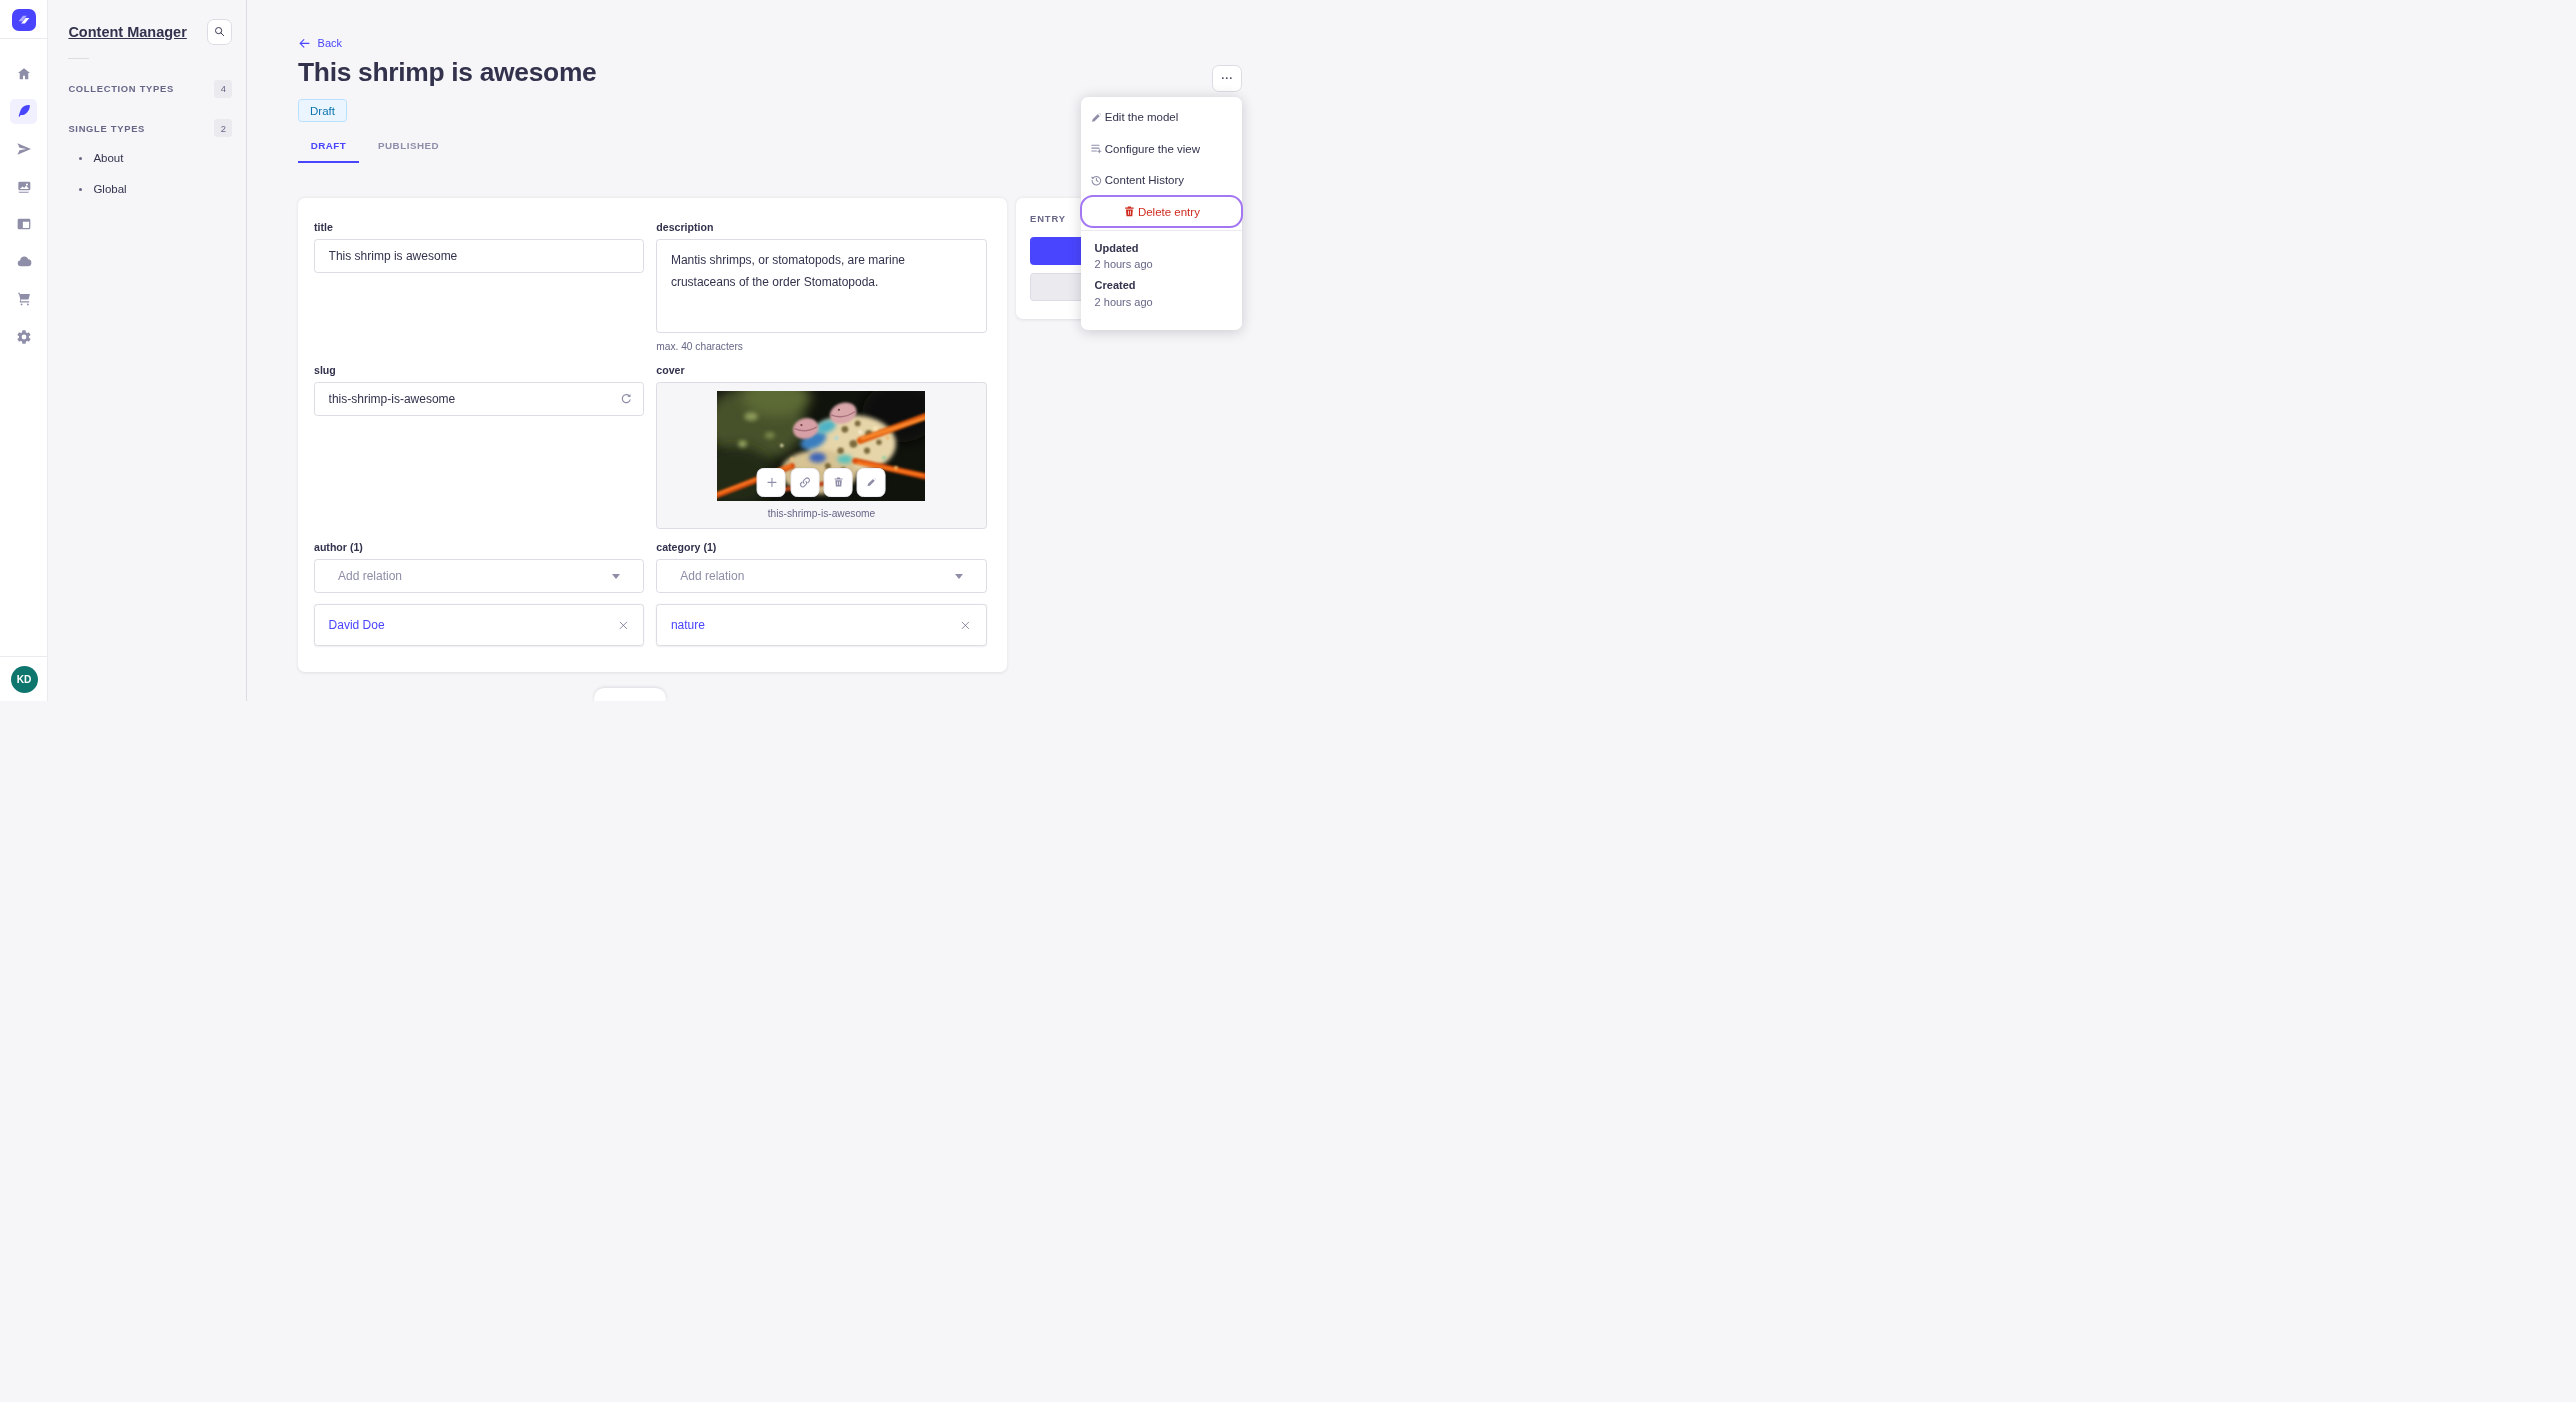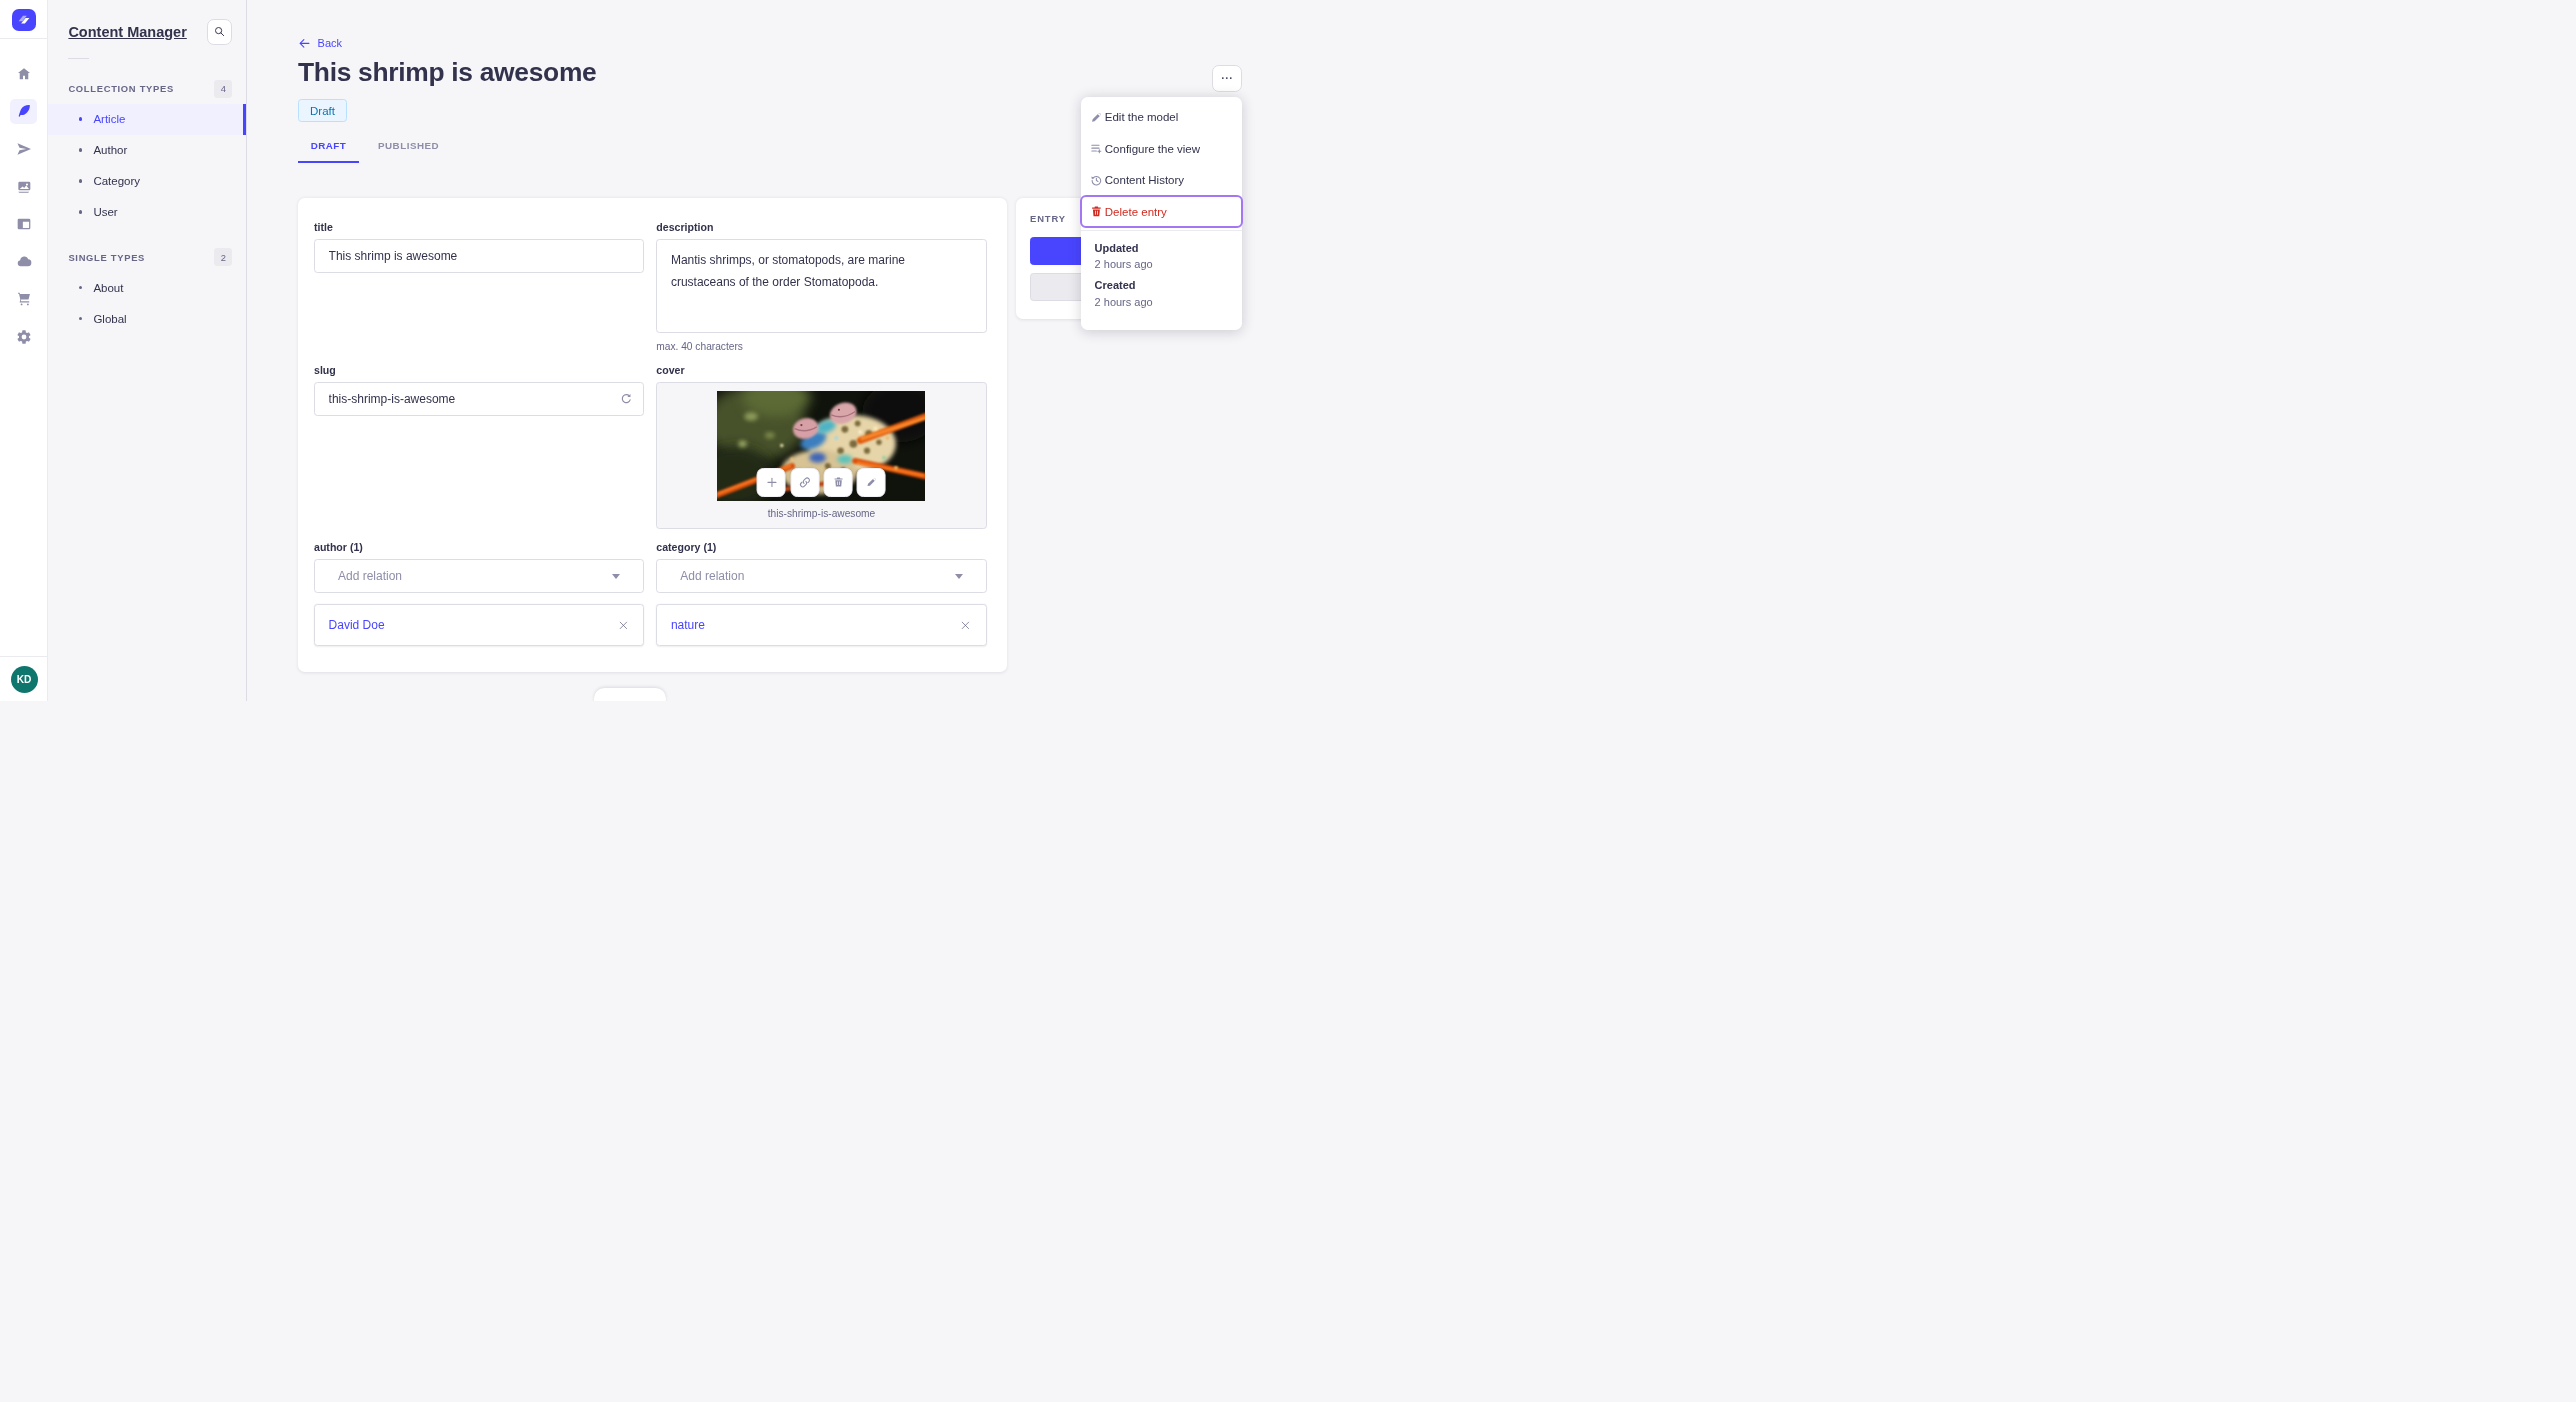--- a/index.html
+++ b/index.html
@@ -72,21 +72,21 @@
   .entry-card { width:194px; margin-left:9.4px; background:#fff; border-radius:6.8px; box-shadow:0 0.9px 3.4px rgba(33,33,52,0.1); padding:14.5px 13.6px 15.3px 13.6px; }
   .entry-label { font-size:9.4px; font-weight:bold; letter-spacing:0.9px; color:#666687; }
   .entry-btn-primary { margin-top:12.8px; height:28px; border-radius:3.4px; background:#4945ff; border:0.9px solid #4945ff; width:100%; cursor:pointer; }
   .entry-btn-secondary { margin-top:6.8px; height:28px; border-radius:3.4px; background:#eaeaef; border:0.9px solid #dcdce4; width:100%; cursor:pointer; }
 
   
   .more-btn { position:absolute; top:45px; right:46px; width:30px; height:27px; background:#fff; border:0.9px solid #dcdce4; border-radius:6.8px; display:flex; align-items:center; justify-content:center; cursor:pointer; color:#32324d; font-size:12.8px; letter-spacing:0.9px; line-height:0; padding-bottom:5.1px; z-index:5; }
   .menu { position:absolute; top:77px; right:46px; width:161px; background:#fff; border-radius:6.8px; box-shadow:0 1.7px 12.8px rgba(33,33,52,0.2); padding:4.3px 0 0 0; z-index:6; }
   .menu-item { height:31.5px; display:flex; align-items:center; gap:2px; padding:0 9px; font-size:11.5px; color:#32324d; cursor:pointer; }
   .menu-item svg { width:12.8px; height:12.8px; color:#8e8ea9; flex-shrink:0; }
-  .menu-item.danger { color:#d02b20; outline:2.6px solid #a376f2; outline-offset:-1.7px; border-radius:5px; }
+  .menu-item.danger { color:#d02b20; outline:2.6px solid #a376f2; outline-offset:-1.7px; border-radius:12px;justify-content:center; }
   .menu-item.danger svg { color:#d02b20; }
   .menu-divider { height:0.9px; background:#eaeaef; margin-top:2.6px; }
   .menu-meta { padding:11px 13.6px 22px 13.6px; }
   .meta-label { font-size:11px; font-weight:bold; color:#32324d; margin-top:9.4px; }
   .meta-label:first-child { margin-top:0; }
   .meta-value { font-size:11px; color:#666687; margin-top:4.3px; }
 
   .bottom-pill { position:absolute; bottom:-7.7px; left:347px; width:72px; height:20.4px; background:#fff; border-radius:11px; box-shadow:0 -0.9px 3.4px rgba(33,33,52,0.12); }
 </style>
 </head>
@@ -237,38 +237,20 @@
         <svg width="12.8" height="12.8" viewBox="0 0 24 24">
             <use href="#i-search"></use>
           </svg>
       </div>
     </div>
     <div class="subnav-divider"></div>
 
     <div class="section-head">
       <span class="section-label">COLLECTION TYPES</span>
       <span class="section-badge">4</span>
-    </div>
-    <div class="subnav-items">
-      <div class="subnav-item active">
-          <span class="dot"></span>
-          <span>Article</span>
-        </div>
-      <div class="subnav-item">
-          <span class="dot"></span>
-          <span>Author</span>
-        </div>
-      <div class="subnav-item">
-          <span class="dot"></span>
-          <span>Category</span>
-        </div>
-      <div class="subnav-item">
-          <span class="dot"></span>
-          <span>User</span>
-        </div>
     </div>
 
     <div class="section-head">
       <span class="section-label">SINGLE TYPES</span>
       <span class="section-badge">2</span>
     </div>
     <div class="subnav-items">
       <div class="subnav-item">
           <span class="dot"></span>
           <span>About</span>

